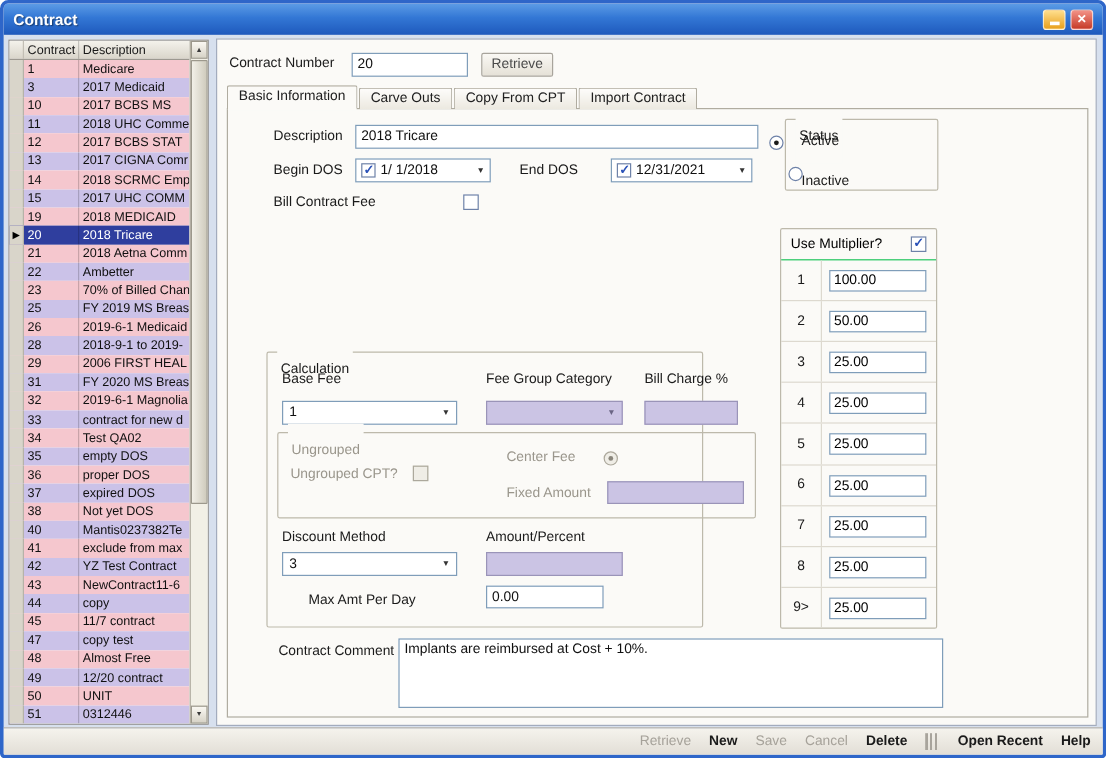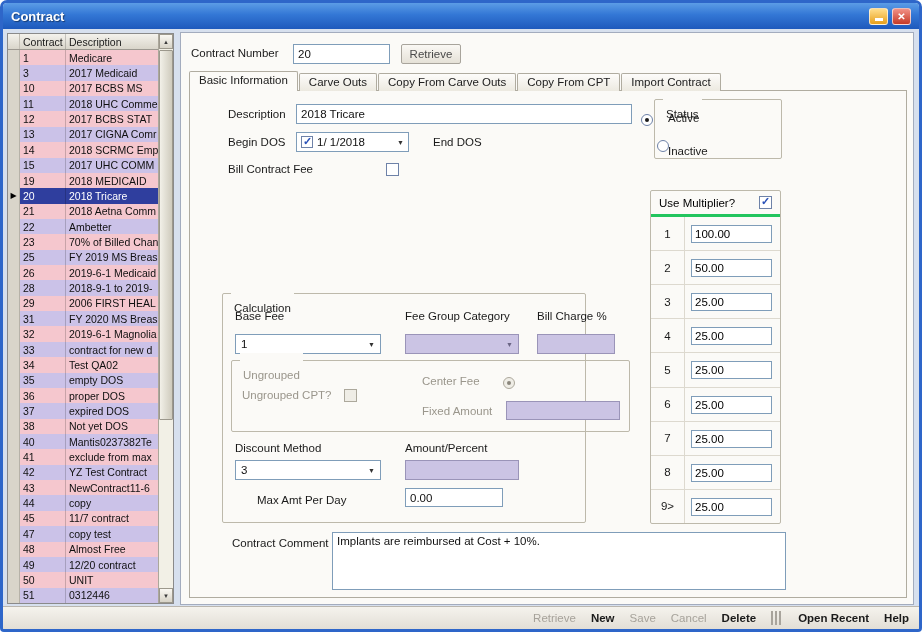--- a/index.html
+++ b/index.html
@@ -92,21 +92,21 @@
              height:20px; padding:0 4px; font-size:11.5px; color:#101010; }
   .datectl .cb { width:12px; height:12px; flex:0 0 12px; }
   .arr { margin-left:auto; font-size:7px; color:#333; padding-left:4px; }
   .combo { display:flex; align-items:center; background:#fff; border:1px solid #7F9DB9;
            height:20px; padding:0 5px; font-size:11.5px; color:#101010; }
   .combo.disabled { background:#CBC4E4; border-color:#9A94B8; }
   .combo.disabled .arr { color:#6A6584; }
 
   
   .mhead { position:absolute; left:0; top:0; right:0; height:26px; display:flex; align-items:center;
-           padding:0 8px; border-bottom:3px solid #22c55e; font-size:11.5px; }
+           padding:0 8px; border-bottom:1px solid #22c55e; font-size:11.5px; }
   .mhead .cb { margin-left:auto; }
   .mrows { position:absolute; left:0; top:26px; right:0; bottom:0; display:flex; flex-direction:column; }
   .mrow { flex:1; display:flex; align-items:center; border-top:1px solid #DDD9CF; min-height:0; }
   .mrow:first-child { border-top:none; }
   .mlv { flex:0 0 34px; text-align:center; font-size:11.5px; color:#1A1A1A;
          border-right:1px solid #DDD9CF; align-self:stretch; display:flex; align-items:center; justify-content:center; }
   .mcell { flex:1; padding:0 8px 0 6px; }
   .minp { width:100%; height:18px; border:1px solid #7F9DB9; background:#fff;
           font-family:inherit; font-size:11.5px; padding:1px 3px; }
 
@@ -334,38 +334,42 @@
   </div>
 
   <div class="mainpanel">
     <span class="lbl" style="left:10px;top:14px">Contract Number</span>
     <input class="tb abs" style="left: 112px; top: 11px; width: 97px;" value="20">
     <button class="btn abs" style="left:220px;top:11px;width:60px;height:20px">Retrieve</button>
 
     <div class="tabstrip">
         <div class="tab active">Basic Information</div>
         <div class="tab">Carve Outs</div>
-        <div class="tab">Copy From Carve Outs</div>
         <div class="tab">Copy From CPT</div>
         <div class="tab">Import Contract</div>
       </div>
 
     <div class="tabpage">
 
       <span class="lbl" style="left:38px;top:17px">Description</span>
       <input class="tb abs" style="left: 106px; top: 13px; width: 336px;" value="2018 Tricare">
 
       <span class="lbl" style="left:38px;top:45px">Begin DOS</span>
       <div class="datectl abs" style="left:106px;top:41px;width:113px">
         <span class="cb checked"></span>
         <span>1/ 1/2018</span>
         <span class="arr">▼</span>
       </div>
 
       <span class="lbl" style="left:243px;top:45px">End DOS</span>
+      <div class="datectl abs" style="left:319px;top:41px;width:118px">
+        <span class="cb checked"></span>
+        <span>12/31/2021</span>
+        <span class="arr">▼</span>
+      </div>
 
       <div class="group" style="left:464px;top:8px;width:128px;height:60px">
         <span class="glabel">Status</span>
         <span class="lbl" style="left:13px;top:12px">Active</span>
         <span class="radio abs checked" style="right:14px;top:12px"></span>
         <span class="lbl" style="left:13px;top:45px">Inactive</span>
         <span class="radio abs" style="right:14px;top:38px"></span>
       </div>
 
       <span class="lbl" style="left:38px;top:72px">Bill Contract Fee</span>

